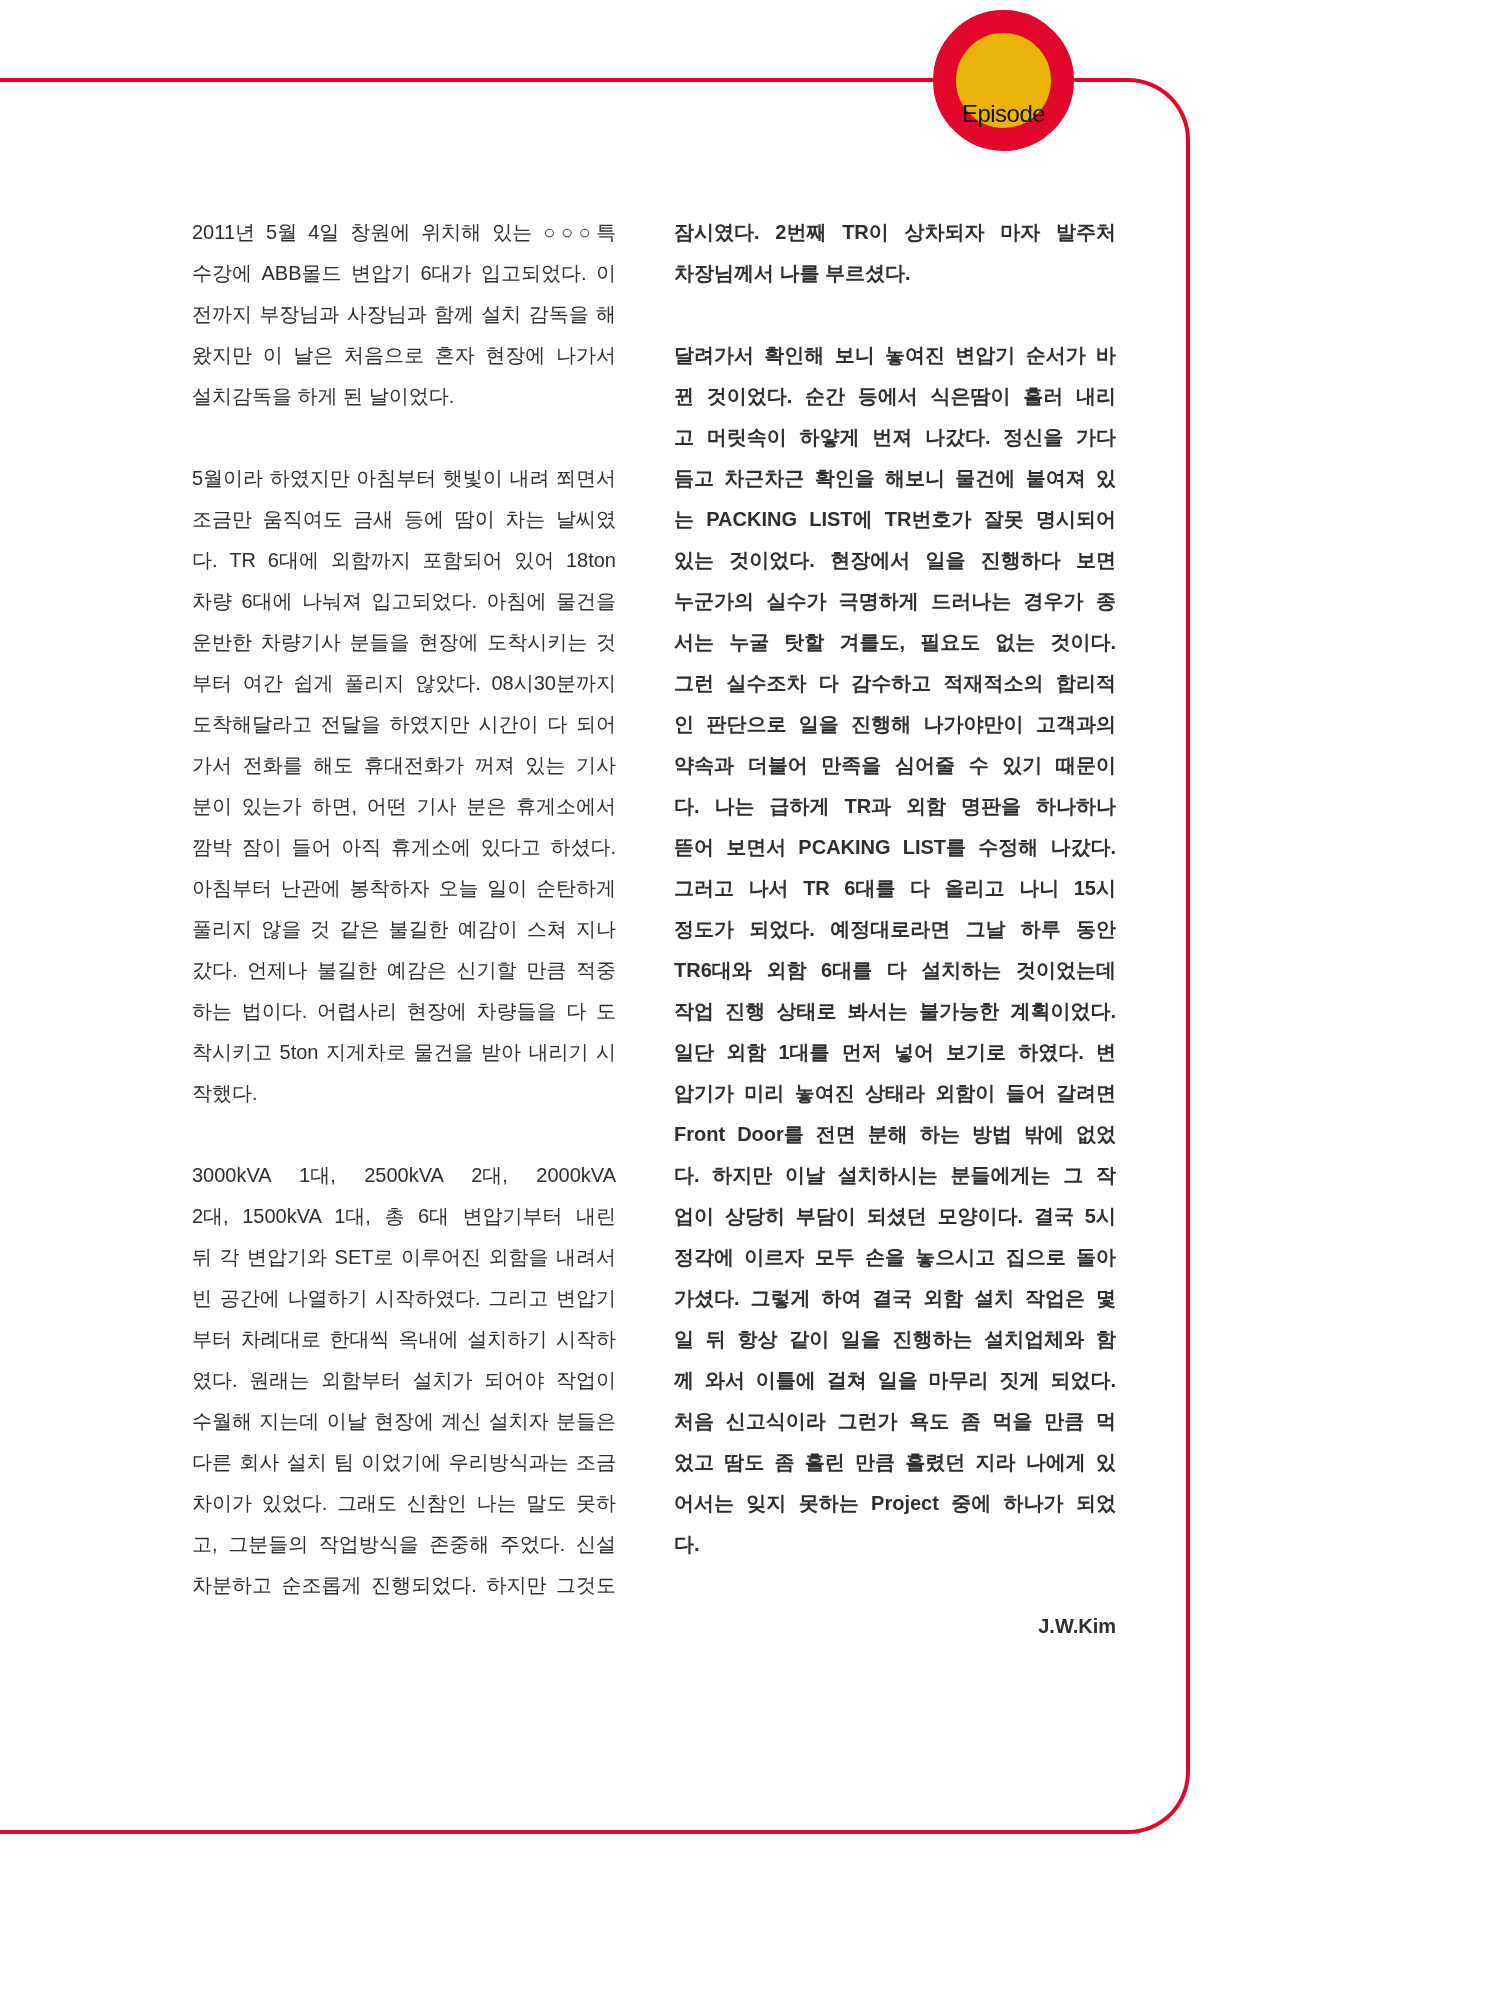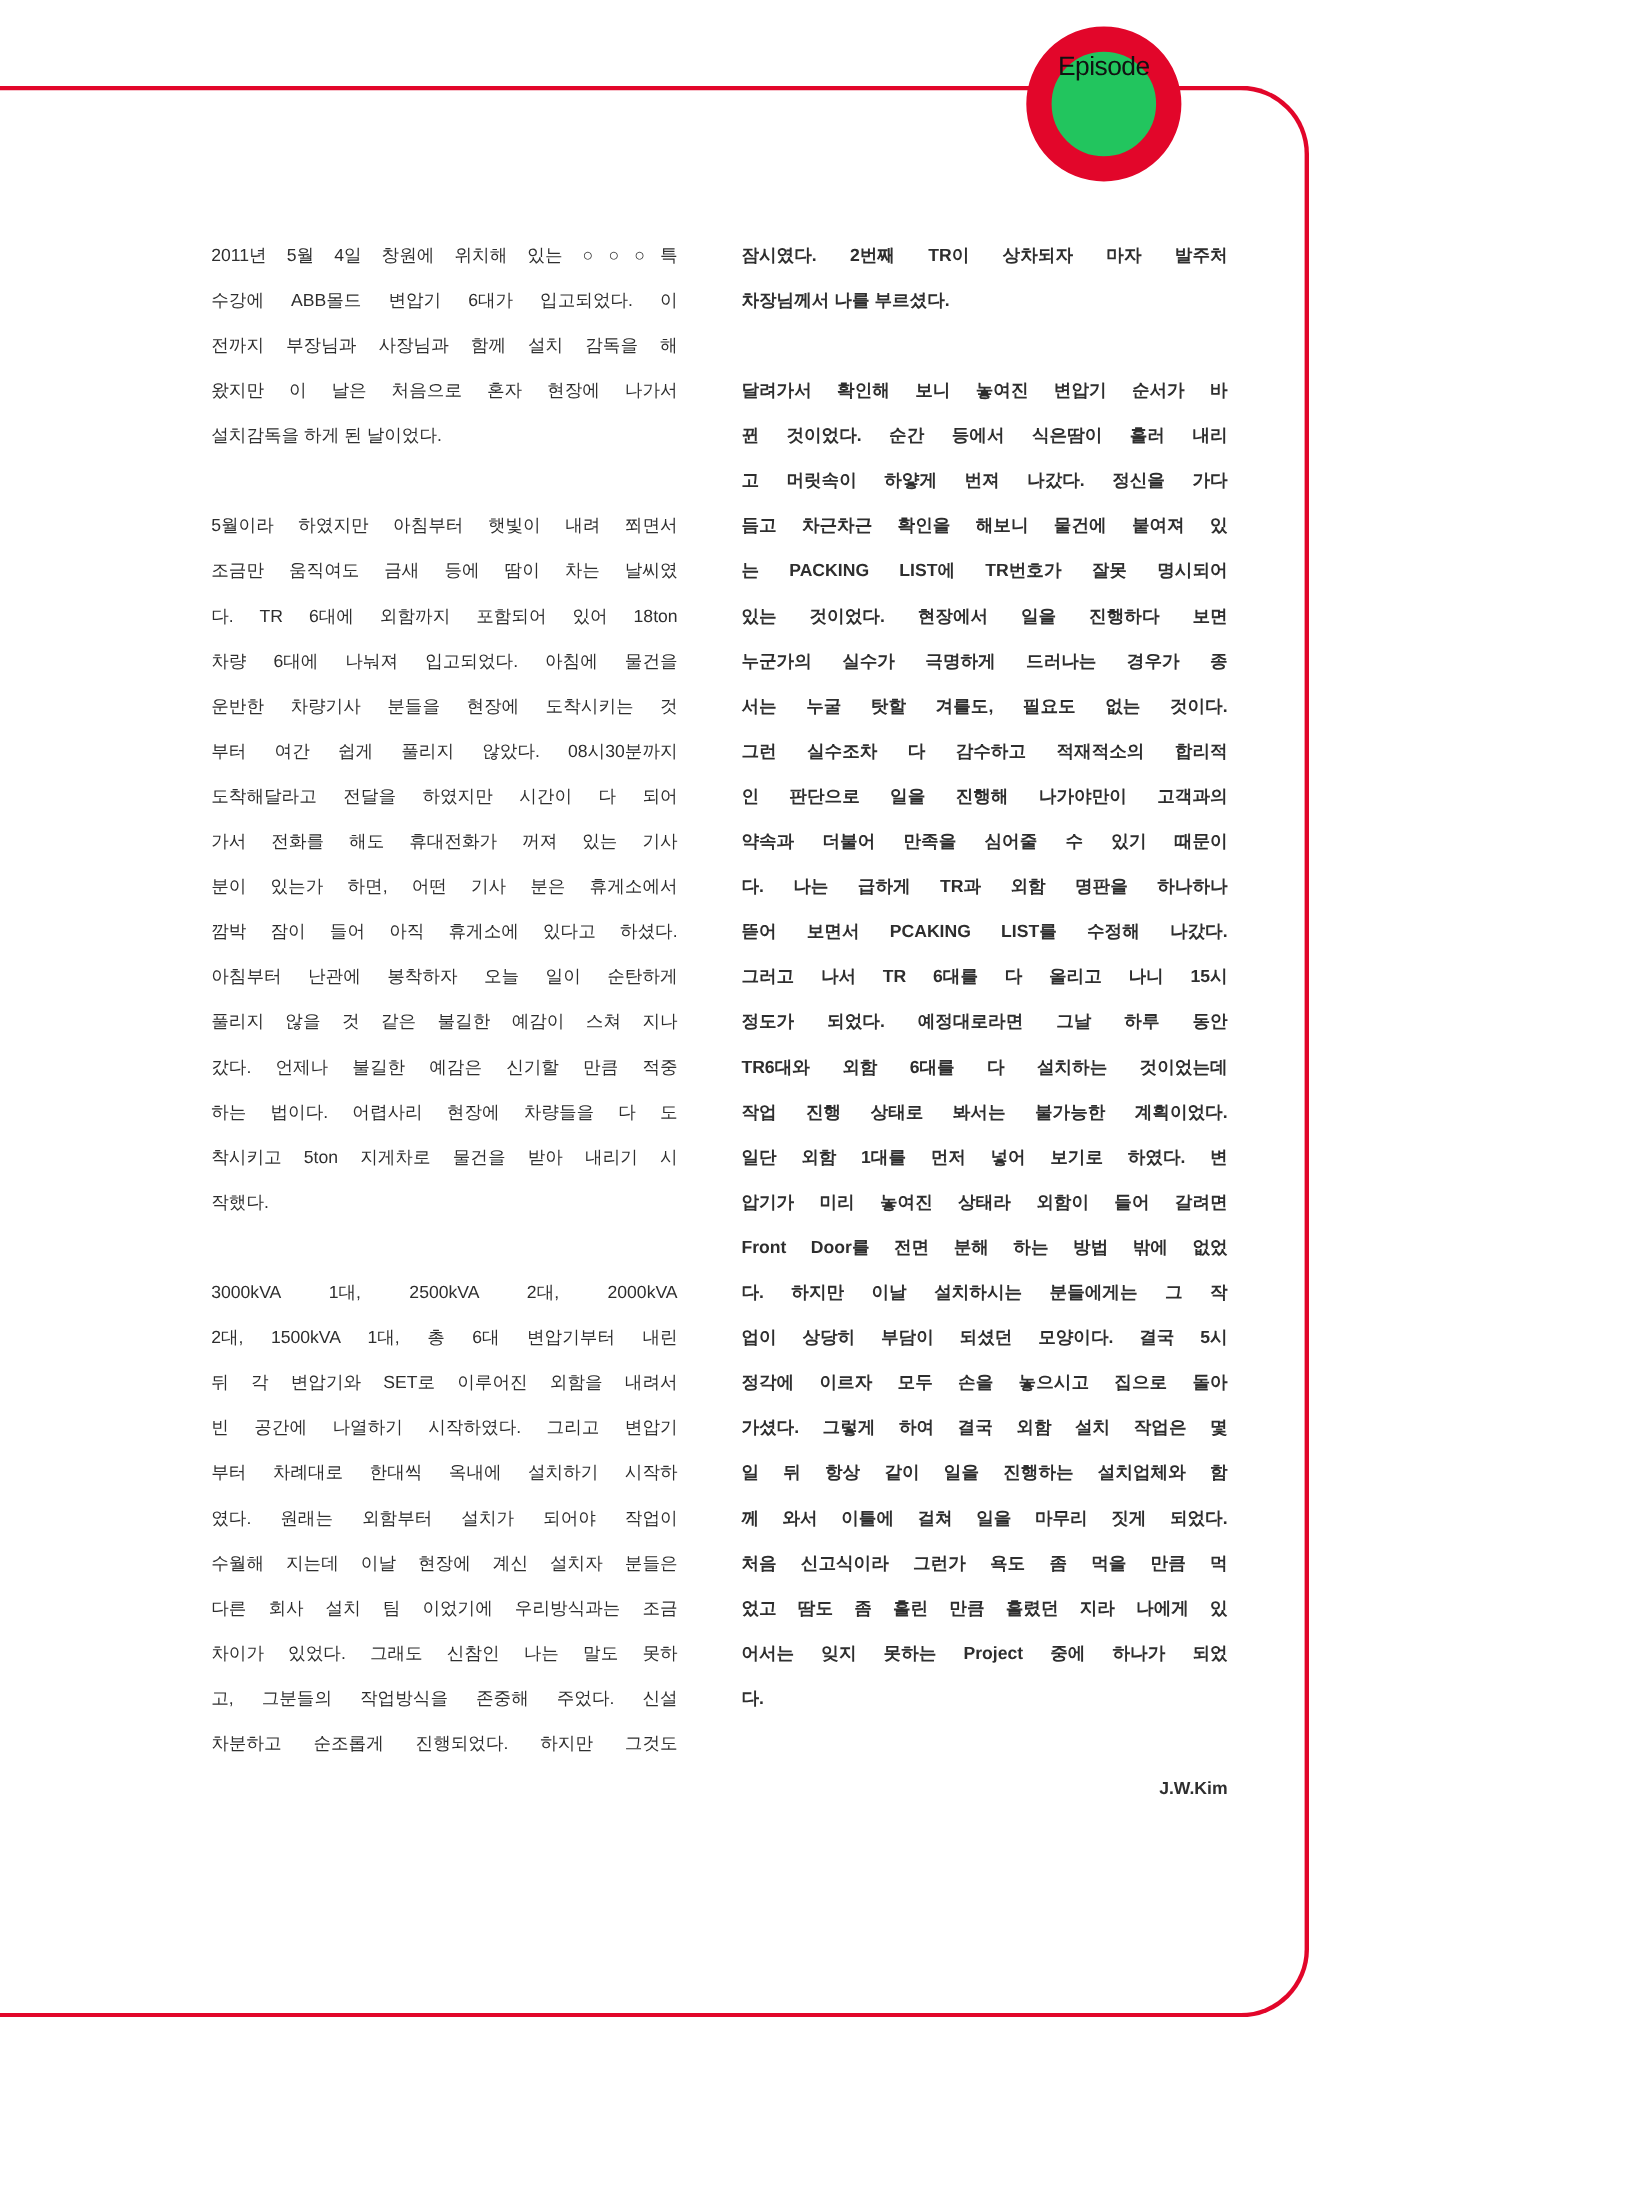--- a/index.html
+++ b/index.html
@@ -25,40 +25,40 @@
     width:1210px;height:1756px;
     border:4px solid var(--accent);
     border-left:none;
     border-radius:0 62px 62px 0;
     box-sizing:border-box;
     pointer-events:none;
   }
   
   .badge{
     position:absolute;
-    left:933px;top:24px;
+    left:933px;top:10px;
     width:141px;height:141px;
     box-sizing:border-box;
     border:23px solid var(--accent);
     border-radius:50%;
-    background:#22c55e;
-    display:flex;align-items:flex-start;justify-content:center;
+    background:#eab308;
+    display:flex;align-items:flex-end;justify-content:center;
   }
   .badge-label{
     color:#111111;
     font-size:24px;
     letter-spacing:-0.5px;
     white-space:nowrap;
   }
   
   .col{
     position:absolute;
     top:212px;
     color:var(--ink);
-    font-size:16px;
+    font-size:20px;
     line-height:41px;
   }
   .col-left{left:192px;width:424px;}
   .col-right{left:674px;width:442px;font-weight:bold;}
   .para{margin:0 0 41px 0;}
   .line{
     text-align:justify;
     text-align-last:justify;
     white-space:normal;
   }

